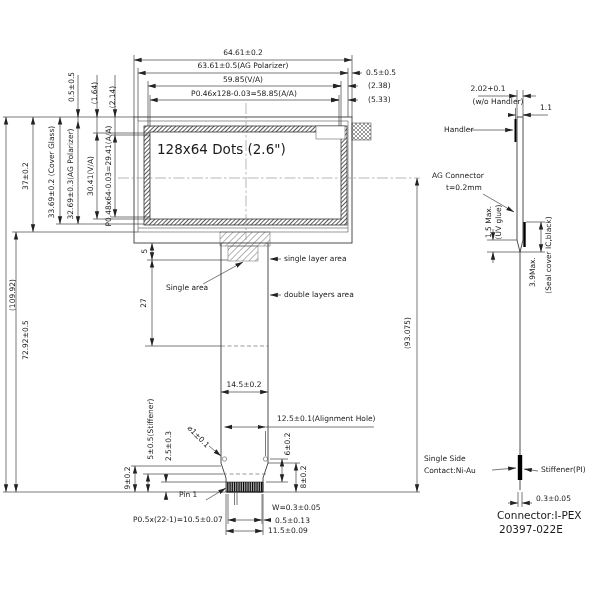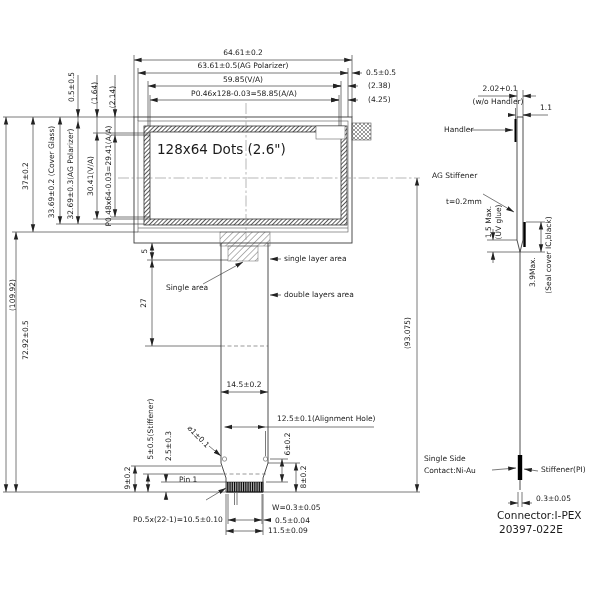--- a/index.html
+++ b/index.html
@@ -213,21 +213,21 @@
   </g>
 </svg>
 
 <span class="t" style="left:243px;top:53px">64.61±0.2</span>
 <span class="t" style="left:243px;top:66px">63.61±0.5(AG Polarizer)</span>
 <span class="t" style="left:243px;top:80px">59.85(V/A)</span>
 <span class="t" style="left:244px;top:94px">P0.46x128-0.03=58.85(A/A)</span>
 
 <span class="t tl" style="left:366px;top:73px">0.5±0.5</span>
 <span class="t tl" style="left:368px;top:86px">(2.38)</span>
-<span class="t tl" style="left:368px;top:100px">(4.25)</span>
+<span class="t tl" style="left:368px;top:100px">(5.33)</span>
 
 <span class="t rot" style="left:72px;top:87px">0.5±0.5</span>
 <span class="t rot" style="left:95px;top:93px">(1.64)</span>
 <span class="t rot" style="left:113px;top:97px">(2.14)</span>
 
 <span class="t rot" style="left:13px;top:295px">(109.92)</span>
 <span class="t rot" style="left:26px;top:340px">72.92±0.5</span>
 <span class="t rot" style="left:26px;top:176px">37±0.2</span>
 <span class="t rot" style="left:52px;top:172px">33.69±0.2 (Cover Glass)</span>
 <span class="t rot" style="left:71px;top:174px">32.69±0.3(AG Polarizer)</span>
@@ -245,32 +245,32 @@
 
 <span class="t" style="left:244px;top:385px">14.5±0.2</span>
 <span class="t tl" style="left:277px;top:419px">12.5±0.1(Alignment Hole)</span>
 <span class="t r45" style="left:198px;top:437px">⌀1±0.1</span>
 <span class="t rot" style="left:288px;top:444px">6±0.2</span>
 <span class="t rot" style="left:304px;top:477px">8±0.2</span>
 <span class="t rot" style="left:128px;top:478px">9±0.2</span>
 <span class="t rot" style="left:151px;top:429px">5±0.5(Stiffener)</span>
 <span class="t rot" style="left:169px;top:446px">2.5±0.3</span>
 
-<span class="t tl" style="left:179px;top:480px">Pin 1</span>
+<span class="t tl" style="left:179px;top:495px">Pin 1</span>
 <span class="t tl" style="left:272px;top:508px">W=0.3±0.05</span>
-<span class="t tl" style="left:133px;top:520px">P0.5x(22-1)=10.5±0.10</span>
-<span class="t tl" style="left:275px;top:521px">0.5±0.04</span>
+<span class="t tl" style="left:133px;top:520px">P0.5x(22-1)=10.5±0.07</span>
+<span class="t tl" style="left:275px;top:521px">0.5±0.13</span>
 <span class="t tl" style="left:268px;top:531px">11.5±0.09</span>
 
-<span class="t" style="left:500px;top:89px">2.02+0.1</span>
+<span class="t" style="left:488px;top:89px">2.02+0.1</span>
 <span class="t" style="left:498px;top:102px">(w/o Handler)</span>
 <span class="t" style="left:546px;top:108px">1.1</span>
 <span class="t tl" style="left:444px;top:130px">Handler</span>
-<span class="t tl" style="left:432px;top:176px">AG Stiffener</span>
-<span class="t tl" style="left:446px;top:202px">t=0.2mm</span>
+<span class="t tl" style="left:432px;top:176px">AG Connector</span>
+<span class="t tl" style="left:446px;top:188px">t=0.2mm</span>
 <span class="t rot" style="left:489px;top:222px">1.5 Max.</span>
 <span class="t rot" style="left:499px;top:222px">(UV glue)</span>
 <span class="t rot" style="left:533px;top:272px">3.9Max.</span>
 <span class="t rot" style="left:549px;top:255px">(Seal cover IC,black)</span>
 <span class="t tl" style="left:424px;top:459px">Single Side</span>
 <span class="t tl" style="left:424px;top:471px">Contact:Ni-Au</span>
 <span class="t tl" style="left:541px;top:470px">Stiffener(PI)</span>
 <span class="t tl" style="left:536px;top:499px">0.3±0.05</span>
 <span class="t tl md" style="left:497px;top:516px">Connector:I-PEX</span>
 <span class="t tl md" style="left:499px;top:530px">20397-022E</span>

